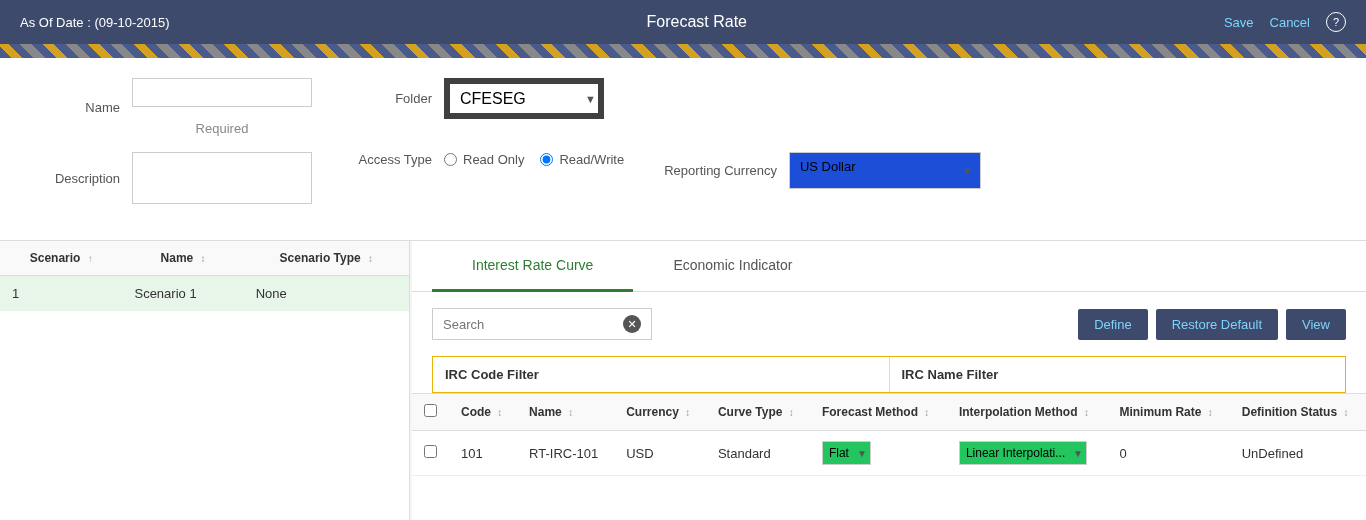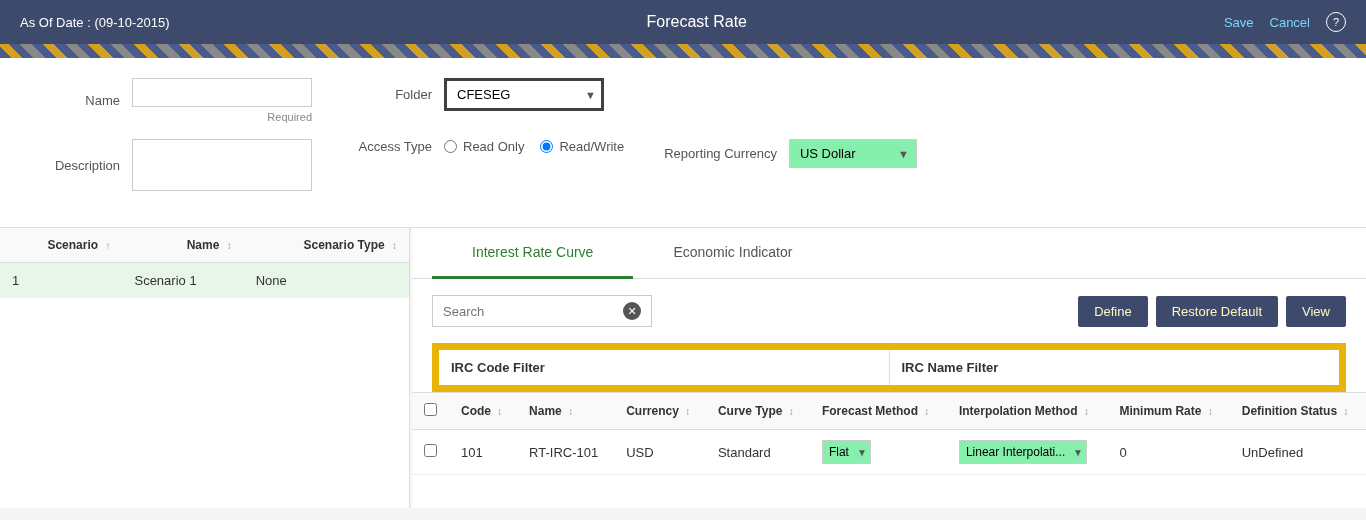--- a/index.html
+++ b/index.html
@@ -78,40 +78,40 @@
     .form-field textarea {
       border: 1px solid #ccc;
       padding: 6px 8px;
       font-size: 13px;
       width: 180px;
       height: 52px;
       resize: none;
       outline: none;
     }
     .required-hint {
-      font-size: 11px;
+      font-size: 13px;
       color: #888;
-      text-align: right;
-      margin-top: 4px;
+      text-align: center;
+      margin-top: 14px;
     }
     .input-with-hint {
       display: flex;
       flex-direction: column;
     }
     .folder-select {
       display: flex;
       align-items: center;
       gap: 0;
       position: relative;
     }
     .folder-select select {
       appearance: none;
-      border: 3px solid #404040;
+      border: 6px solid #404040;
       padding: 6px 30px 6px 10px;
-      font-size: 13px;
+      font-size: 16px;
       width: 160px;
       background: white;
       cursor: pointer;
       outline: none;
     }
     .select-arrow {
       position: absolute;
       right: 8px;
       pointer-events: none;
       color: #555;
@@ -133,24 +133,24 @@
       cursor: pointer;
     }
     .currency-select {
       position: relative;
       display: inline-flex;
       align-items: center;
     }
     .currency-select select {
       appearance: none;
       border: 1px solid #ccc;
-      padding: 6px 30px 6px 10px;
-      font-size: 13px;
-      width: 128px;
-      background: #86efac;
+      padding: 6px 30px 14px 10px;
+      font-size: 13px;
+      width: 192px;
+      background: #1d4ed8;
       cursor: pointer;
       outline: none;
     }
     .currency-select .select-arrow {
       position: absolute;
       right: 8px;
       pointer-events: none;
       color: #555;
       font-size: 11px;
     }
@@ -175,21 +175,21 @@
     }
     .scenario-table thead tr {
       background: #f9f9f9;
       border-bottom: 1px solid #ddd;
     }
     .scenario-table th {
       padding: 10px 12px;
       font-size: 12px;
       font-weight: 600;
       color: #333;
-      text-align: right;
+      text-align: center;
       cursor: pointer;
       white-space: nowrap;
     }
     .scenario-table th .sort-icon {
       color: #999;
       font-size: 10px;
       margin-left: 4px;
     }
     .scenario-table td {
       padding: 10px 12px;
@@ -258,32 +258,32 @@
       color: white;
       font-size: 11px;
       cursor: pointer;
     }
     .toolbar-buttons {
       display: flex;
       gap: 8px;
     }
     .btn-primary {
       background: #3d4a6b;
-      color: #fef9c3;
+      color: #7dd3fc;
       border: none;
       padding: 8px 16px;
       font-size: 13px;
       cursor: pointer;
       border-radius: 2px;
     }
 
     
     .filter-row {
       display: flex;
-      border: 7px solid #eab308;
+      border: 1px solid #eab308;
       margin: 0 20px;
     }
     .filter-cell {
       flex: 1;
       padding: 10px 12px;
       font-size: 13px;
       font-weight: 600;
       color: #333;
       border-right: 1px solid #ddd;
     }
@@ -314,21 +314,21 @@
       font-size: 13px;
       color: #333;
       border-bottom: 1px solid #eee;
     }
     .data-table .checkbox-col { width: 30px; }
     .inline-select {
       appearance: none;
       border: 1px solid #ccc;
       padding: 4px 20px 4px 6px;
       font-size: 12px;
-      background: #86efac;
+      background: #22c55e;
       cursor: pointer;
       outline: none;
       position: relative;
     }
     .select-wrapper {
       position: relative;
       display: inline-flex;
       align-items: center;
     }
     .select-wrapper .select-arrow {

